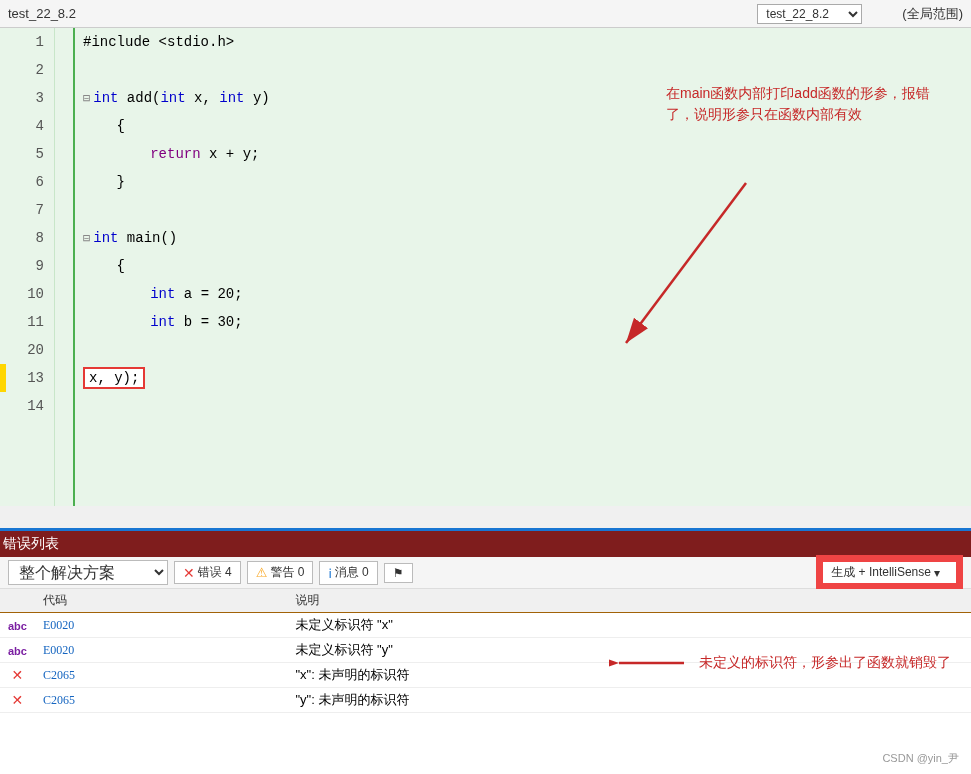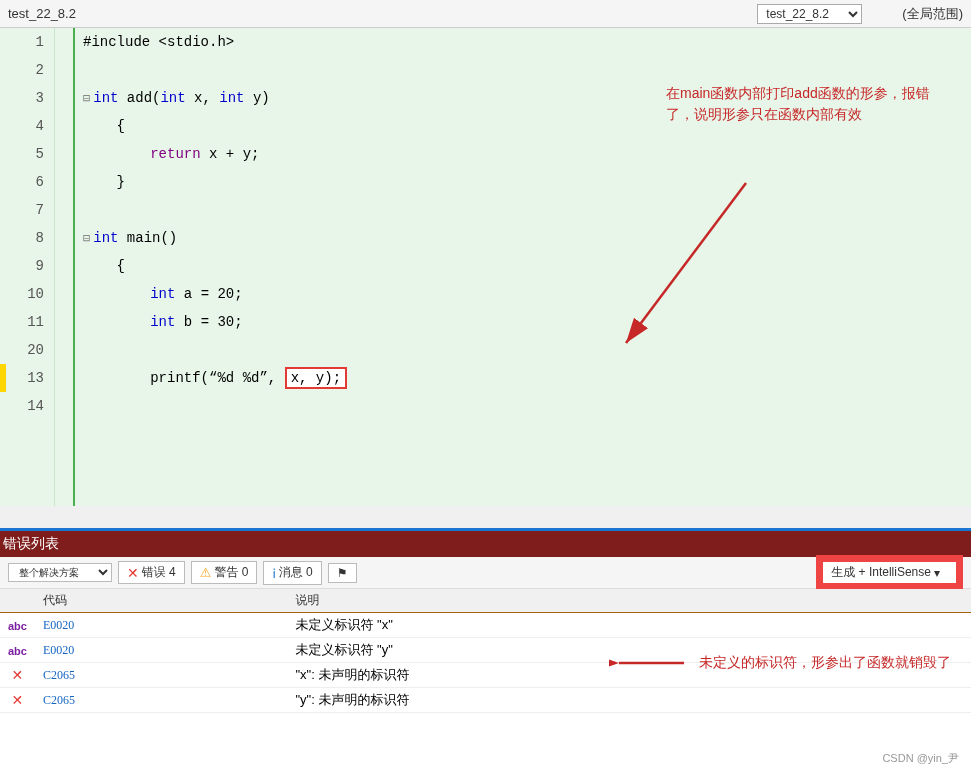--- a/index.html
+++ b/index.html
@@ -153,22 +153,22 @@
       padding: 4px 8px;
       background: #f5f5f5;
       border-bottom: 1px solid #ddd;
       gap: 6px;
       height: 32px;
     }
 
     .scope-dropdown {
       background: white;
       border: 1px solid #bbb;
-      padding: 2px 16px 2px 6px;
-      font-size: 10px;
+      padding: 2px 36px 2px 6px;
+      font-size: 16px;
       font-family: 'Segoe UI', sans-serif;
       color: #333;
       cursor: pointer;
       position: relative;
     }
 
     .error-btn {
       display: flex;
       align-items: center;
       gap: 3px;
@@ -315,21 +315,21 @@
       <span class="normal">&nbsp;&nbsp;&nbsp;&nbsp;&nbsp;&nbsp;&nbsp;&nbsp;</span><span class="kw">int</span><span class="normal"> a = 20;</span>
     </div>
 
     <div class="code-line">
       <span class="normal">&nbsp;&nbsp;&nbsp;&nbsp;&nbsp;&nbsp;&nbsp;&nbsp;</span><span class="kw">int</span><span class="normal"> b = 30;</span>
     </div>
 
     <div class="code-line"></div>
 
     <div class="code-line" style="position:relative;">
-      <span class="normal">&nbsp;&nbsp;&nbsp;&nbsp;&nbsp;&nbsp;&nbsp;&nbsp;printf(“%d %d”, </span><span class="highlight-box" style="border:2px solid #e53935; padding: 1px 4px; background:white;"><span class="normal">x, y);</span></span>
+      <span class="highlight-box" style="border:2px solid #e53935; padding: 1px 4px; background:white;"><span class="normal">x, y);</span></span>
     </div>
 
     <div class="code-line"></div>
   </div>
 
   <div style="position:absolute; top:55px; right:15px; width:290px;">
     <div class="annotation-text">在main函数内部打印add函数的形参，报错了，说明形参只在函数内部有效</div>
 
     <svg width="200" height="200" style="position:absolute; top:90px; left:-60px;">
       <defs>

